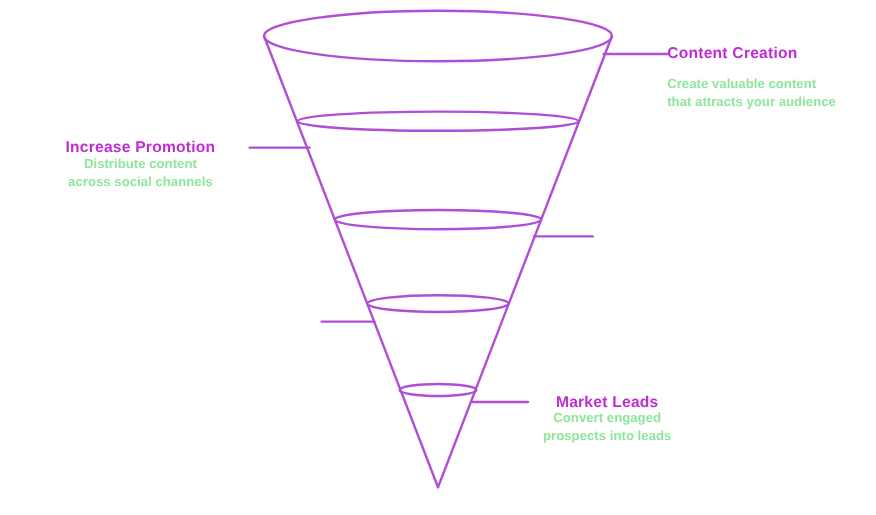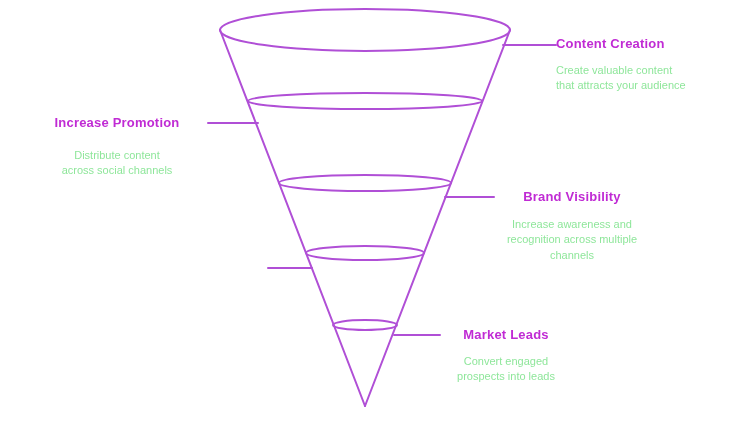--- a/index.html
+++ b/index.html
@@ -34,40 +34,40 @@
   .stage-title{
     color:var(--title);
     font-weight:bold;
     font-size:13px;
     letter-spacing:.2px;
     white-space:pre-line;
   }
   .stage-subtitle{
     margin-top:14px;
     color:var(--subtitle-green);
-    font-weight:normal;
+    font-weight:bold;
     font-size:11px;
     line-height:1.4;
     white-space:pre-line;
   }
   .stage-subtitle.link-style{
     color:var(--subtitle-link);
     text-decoration:underline;
   }
   
   .label-content-creation{left:556px;top:36px;width:168px;text-align:left;}
   .label-content-creation .stage-subtitle{margin-top:12px;}
   .label-content-promotion{left:24px;top:115px;width:186px;}
-  .label-content-promotion .stage-subtitle{margin-top:18px;}
+  .label-content-promotion .stage-subtitle{margin-top:0;}
   .label-brand-visibility{left:492px;top:189px;width:160px;}
   .label-brand-visibility .stage-subtitle{margin-top:13px;}
   .label-ai-engagement{left:104px;top:261px;width:186px;}
   .label-ai-engagement .stage-subtitle{margin-top:13px;}
   .label-market-leads{left:436px;top:327px;width:140px;}
-  .label-market-leads .stage-subtitle{margin-top:12px;}
+  .label-market-leads .stage-subtitle{margin-top:0;}
 </style>
 </head>
 <body>
 
 <div class="canvas">
 
   <svg class="funnel-svg" viewBox="0 0 730 429" fill="none" stroke-linecap="round">
 
     <line x1="220" y1="30" x2="365" y2="406" stroke-width="2" stroke="#b04fd6"></line>
     <line x1="510" y1="30" x2="365" y2="406" stroke-width="2" stroke="#b04fd6"></line>
@@ -91,26 +91,20 @@
     <div class="stage-subtitle">Create valuable content
 that attracts your audience</div>
   </div>
 
   <div class="stage-label label-content-promotion">
     <div class="stage-title">Increase Promotion</div>
     <div class="stage-subtitle">Distribute content
 across social channels</div>
   </div>
 
-  <div class="stage-label label-brand-visibility">
-    <div class="stage-title">Brand Visibility</div>
-    <div class="stage-subtitle">Increase awareness and
-recognition across multiple
-channels</div>
-  </div>
 
 
   <div class="stage-label label-market-leads">
     <div class="stage-title">Market Leads</div>
     <div class="stage-subtitle">Convert engaged
 prospects into leads</div>
   </div>
 
 </div>
 

